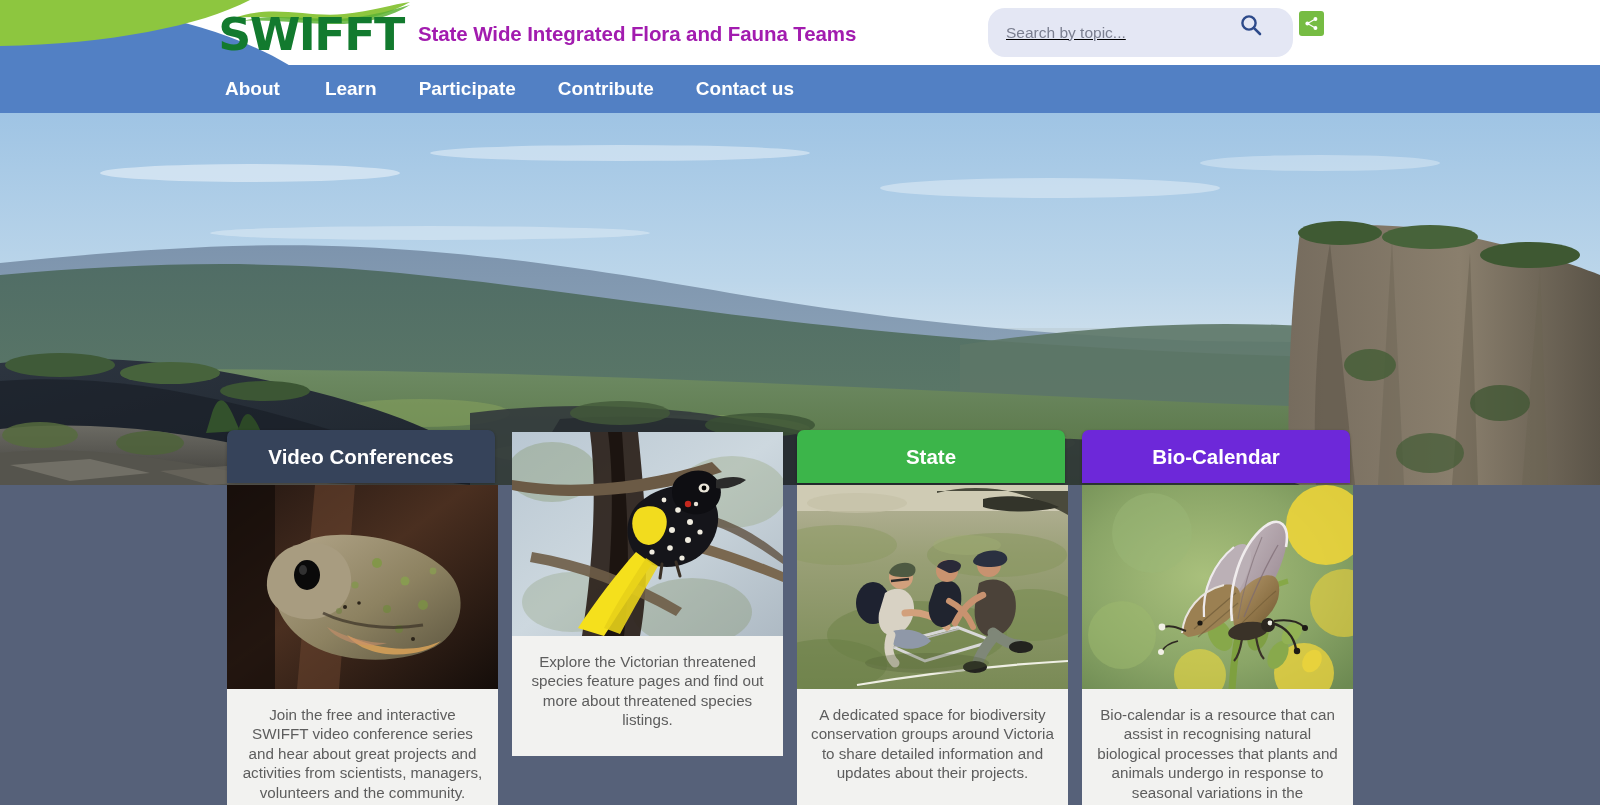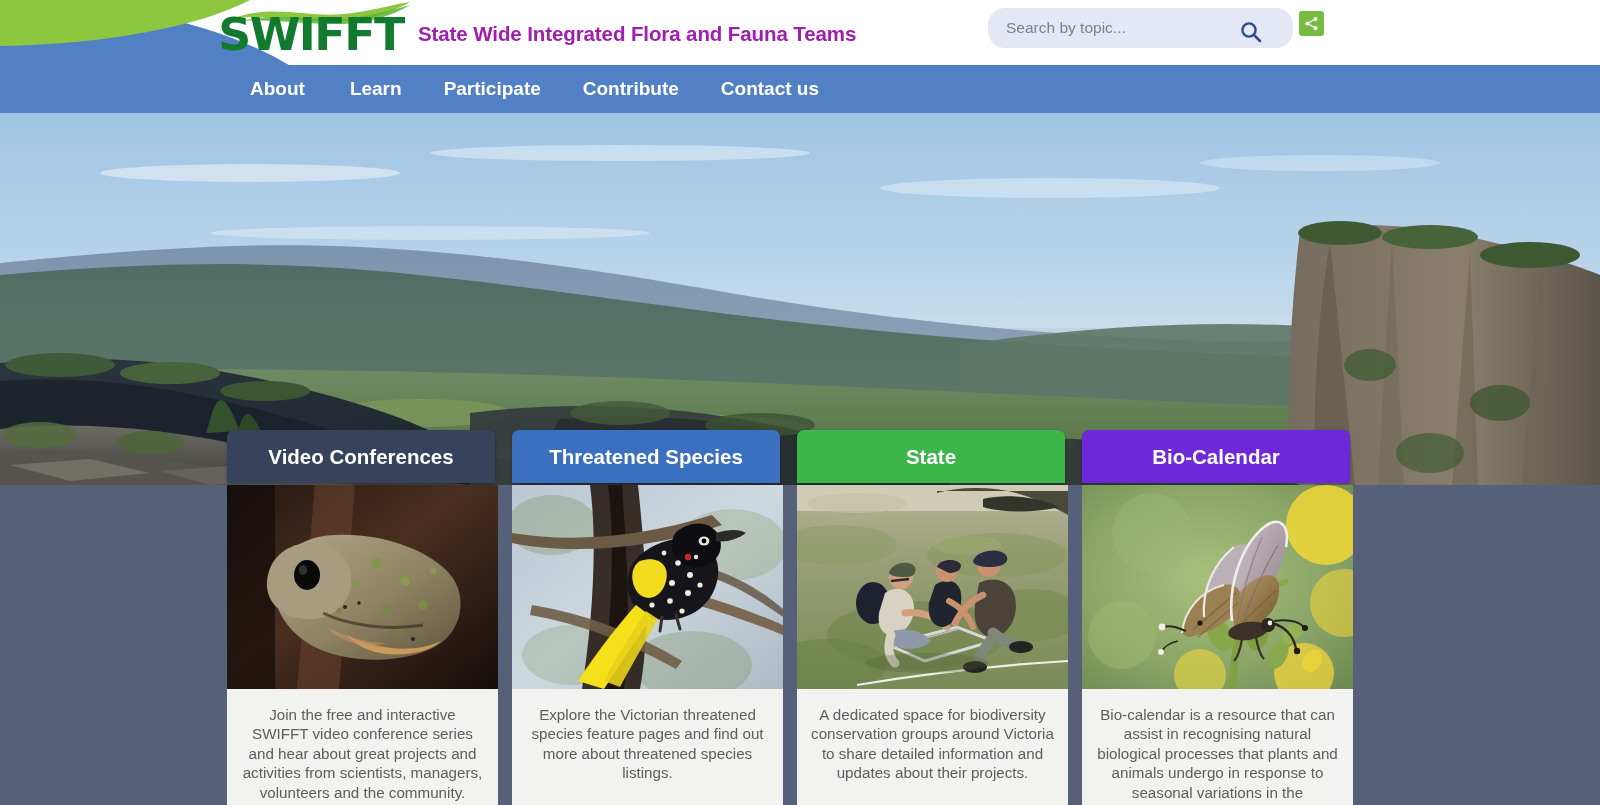--- a/index.html
+++ b/index.html
@@ -32,23 +32,23 @@
   .logo-leaf { position:absolute; left:12px; top:0px; }
   .tagline {
     font-family:"Liberation Sans", sans-serif;
     font-weight:bold; font-size:20.5px; color:#a21caf;
     position:absolute; left:418px; top:22px; white-space:nowrap;
     letter-spacing:-0.1px;
   }
 
   .search-wrap {
     position:absolute; left:988px; top:8px;
-    width:305px; height:40px;
+    width:305px; height:49px;
     background:#e4e7f4; border-radius:17px;
-    display:flex; align-items:flex-end;
+    display:flex; align-items:flex-start;text-decoration:underline;
   }
   .search-input {
     border:none; outline:none; background:transparent;
     font-family:"Liberation Sans", sans-serif;
     font-size:15.5px; color:#5a5f70;
     padding-left:18px; width:240px; height:100%;
   }
   .search-input::placeholder { color:#7b7f90; }
   .search-btn {
     width:46px; height:33px; border:none; background:transparent;
@@ -65,21 +65,21 @@
   .nav {
     position:absolute; top:65px; left:0; width:1600px; height:48px;
     background:#5280c4; z-index:19;
   }
   .nav-inner { position:absolute; left:225px; top:0; display:flex; height:48px; align-items:center; }
   .nav-item {
     font-family:"Liberation Sans", sans-serif;
     font-weight:bold; font-size:19px; color:#ffffff;
     text-decoration:none; padding:0 21px; white-space:nowrap; cursor:pointer;
   }
-  .nav-item:first-child { padding-left:0; padding-right:24px;margin-left:25px; }
+  .nav-item:first-child { padding-left:0; padding-right:24px; }
 
   
   .hero {
     position:absolute; top:113px; left:0; width:1600px; height:372px;
     overflow:hidden; z-index:1;
   }
 
   
   .cards {
     position:absolute; top:430px; left:227px; width:1128px; height:297px;
@@ -302,21 +302,20 @@
         <path d="M100,142 C118,152 140,158 160,158 C140,164 112,158 100,142 Z" fill="#c98f6a" opacity="0.6"></path>
         <circle cx="118" cy="122" r="2" fill="#2b2419"></circle>
         <circle cx="132" cy="118" r="1.8" fill="#2b2419"></circle>
         <circle cx="186" cy="154" r="2" fill="#2b2419"></circle>
       </svg>
     </div>
     <div class="card-body">Join the free and interactive SWIFFT video conference series and hear about great projects and activities from scientists, managers, volunteers and the community.</div>
   </div>
 
   <div class="card">
-    <div class="card-head" style="background:#3b6fc0">Threatened Species</div>
     <div class="card-media">
       <svg width="271" height="204" viewBox="0 0 271 204">
         <defs>
           <linearGradient id="birdBg" x1="0" y1="0" x2="1" y2="1">
             <stop offset="0%" stop-color="#b9c7d2"></stop>
             <stop offset="50%" stop-color="#cdd8df"></stop>
             <stop offset="100%" stop-color="#aebac4"></stop>
           </linearGradient>
         </defs>
         <rect width="271" height="204" fill="url(#birdBg)"></rect>

